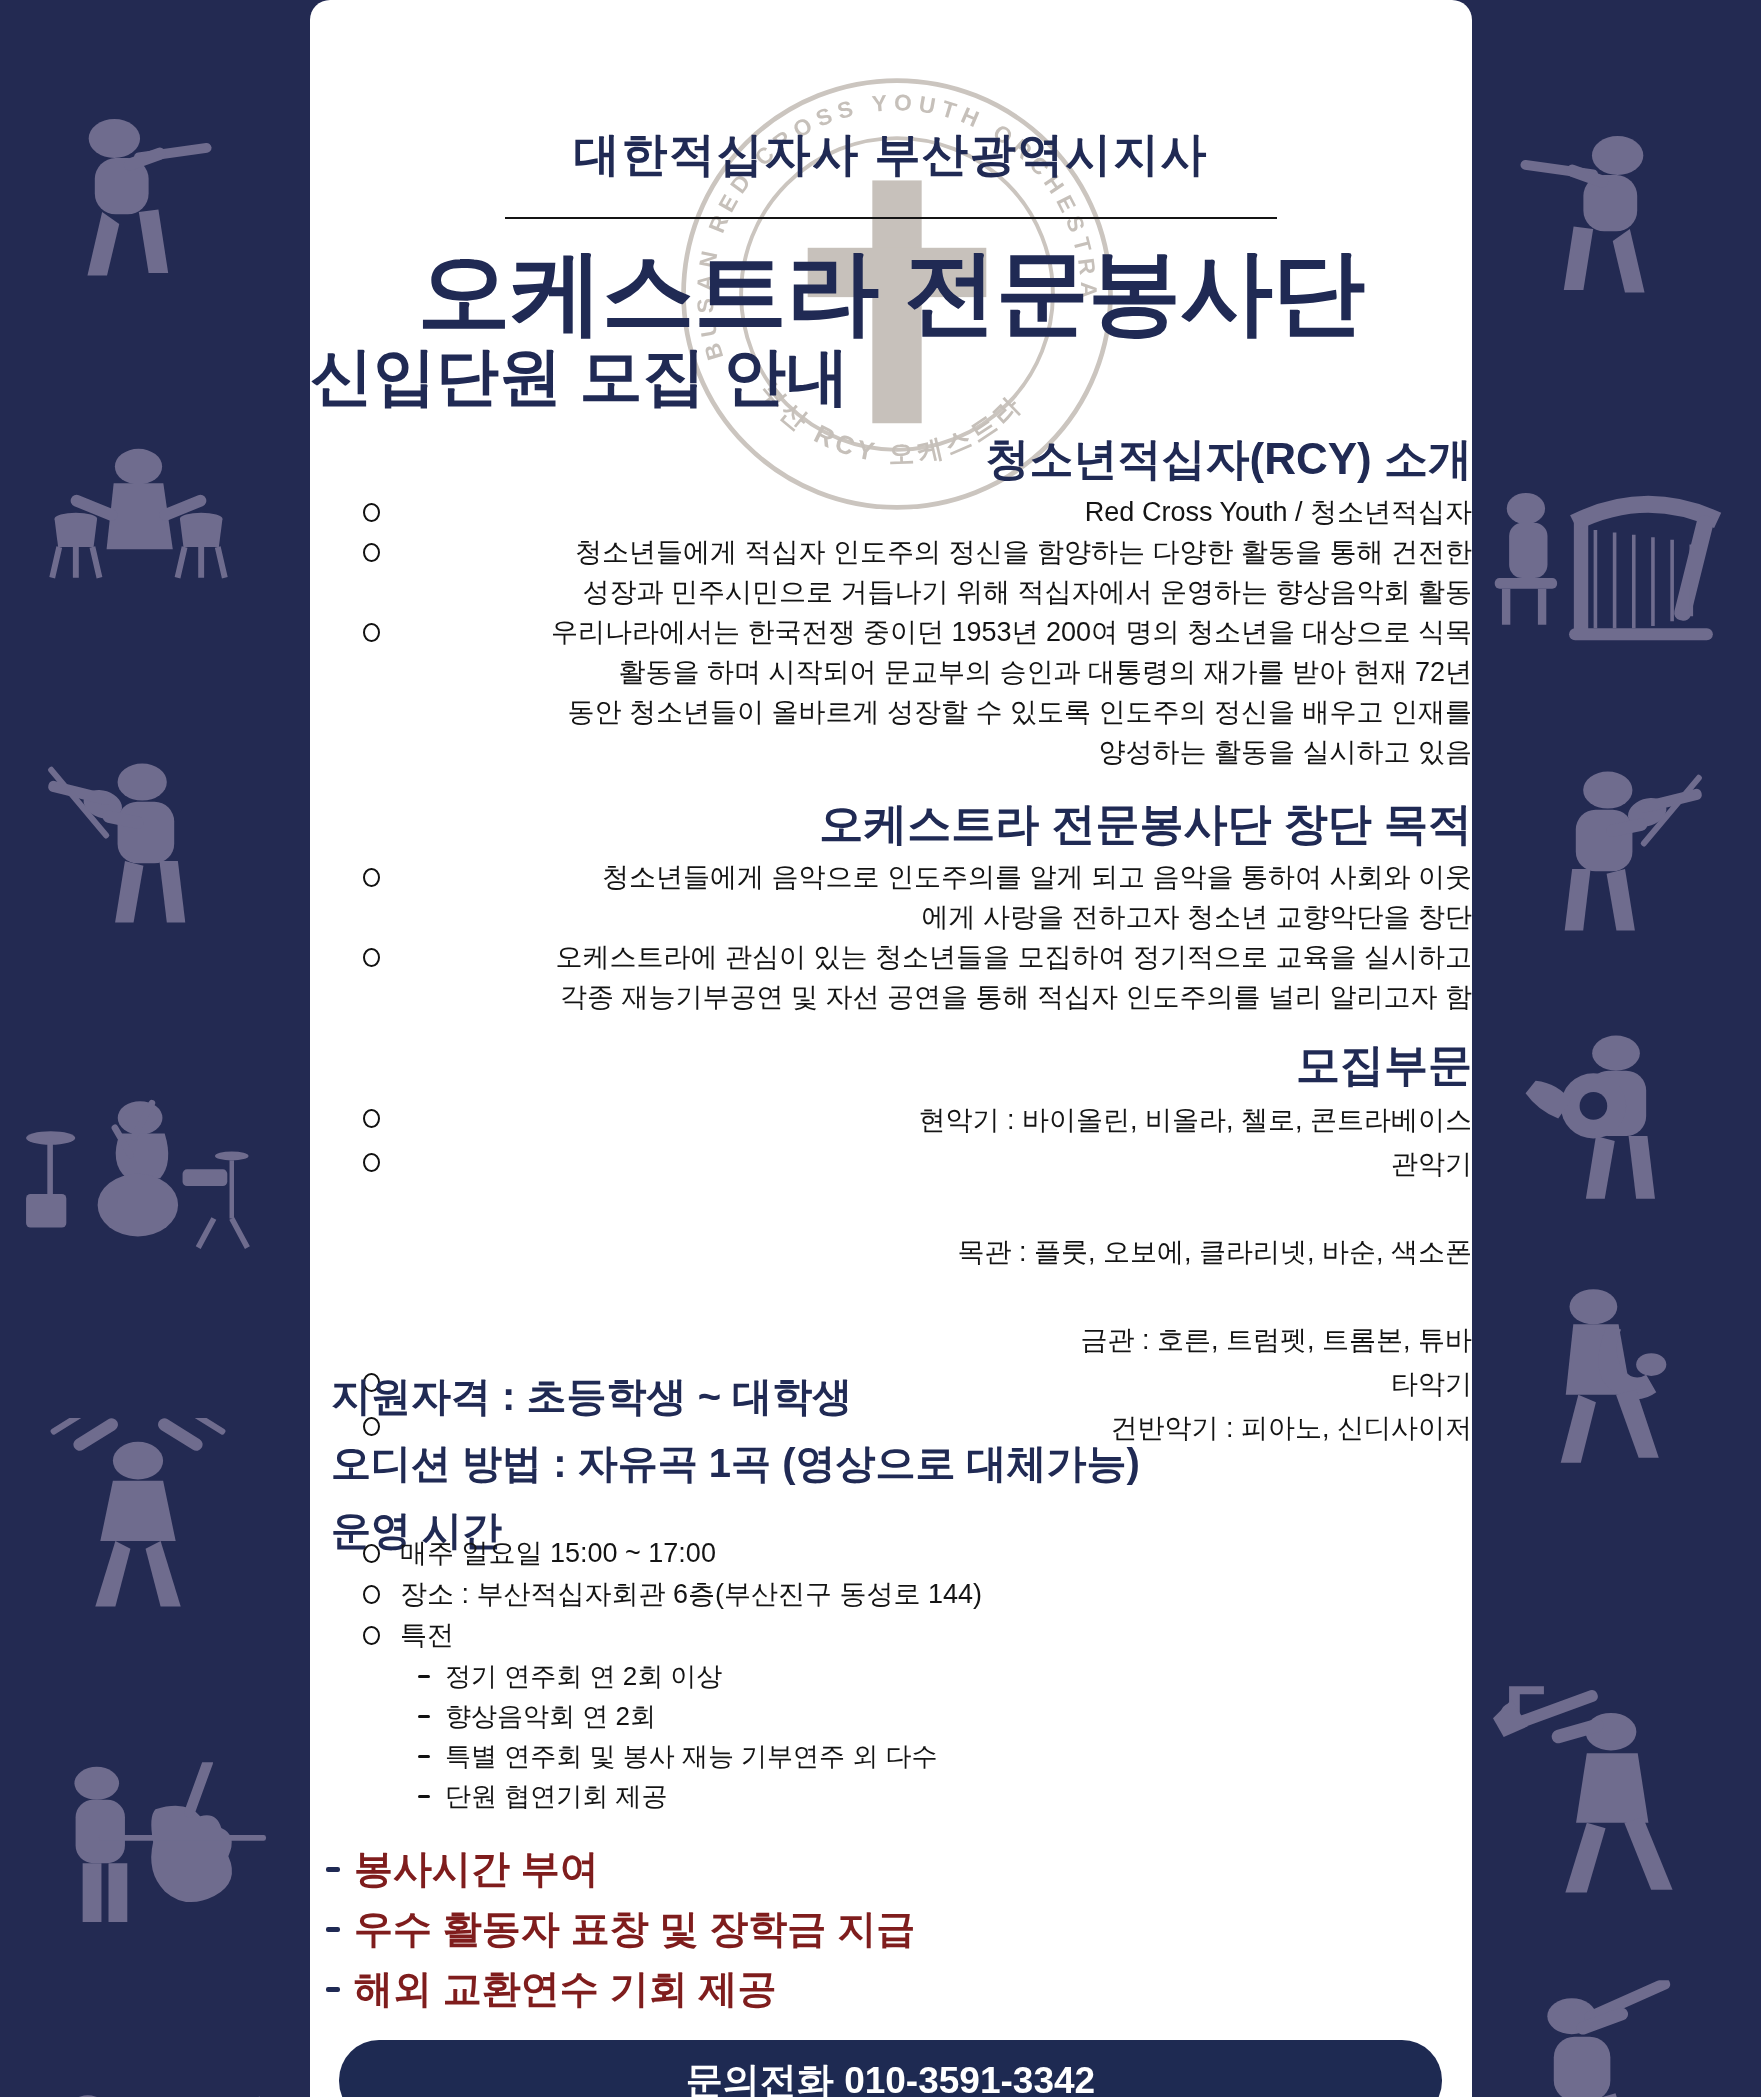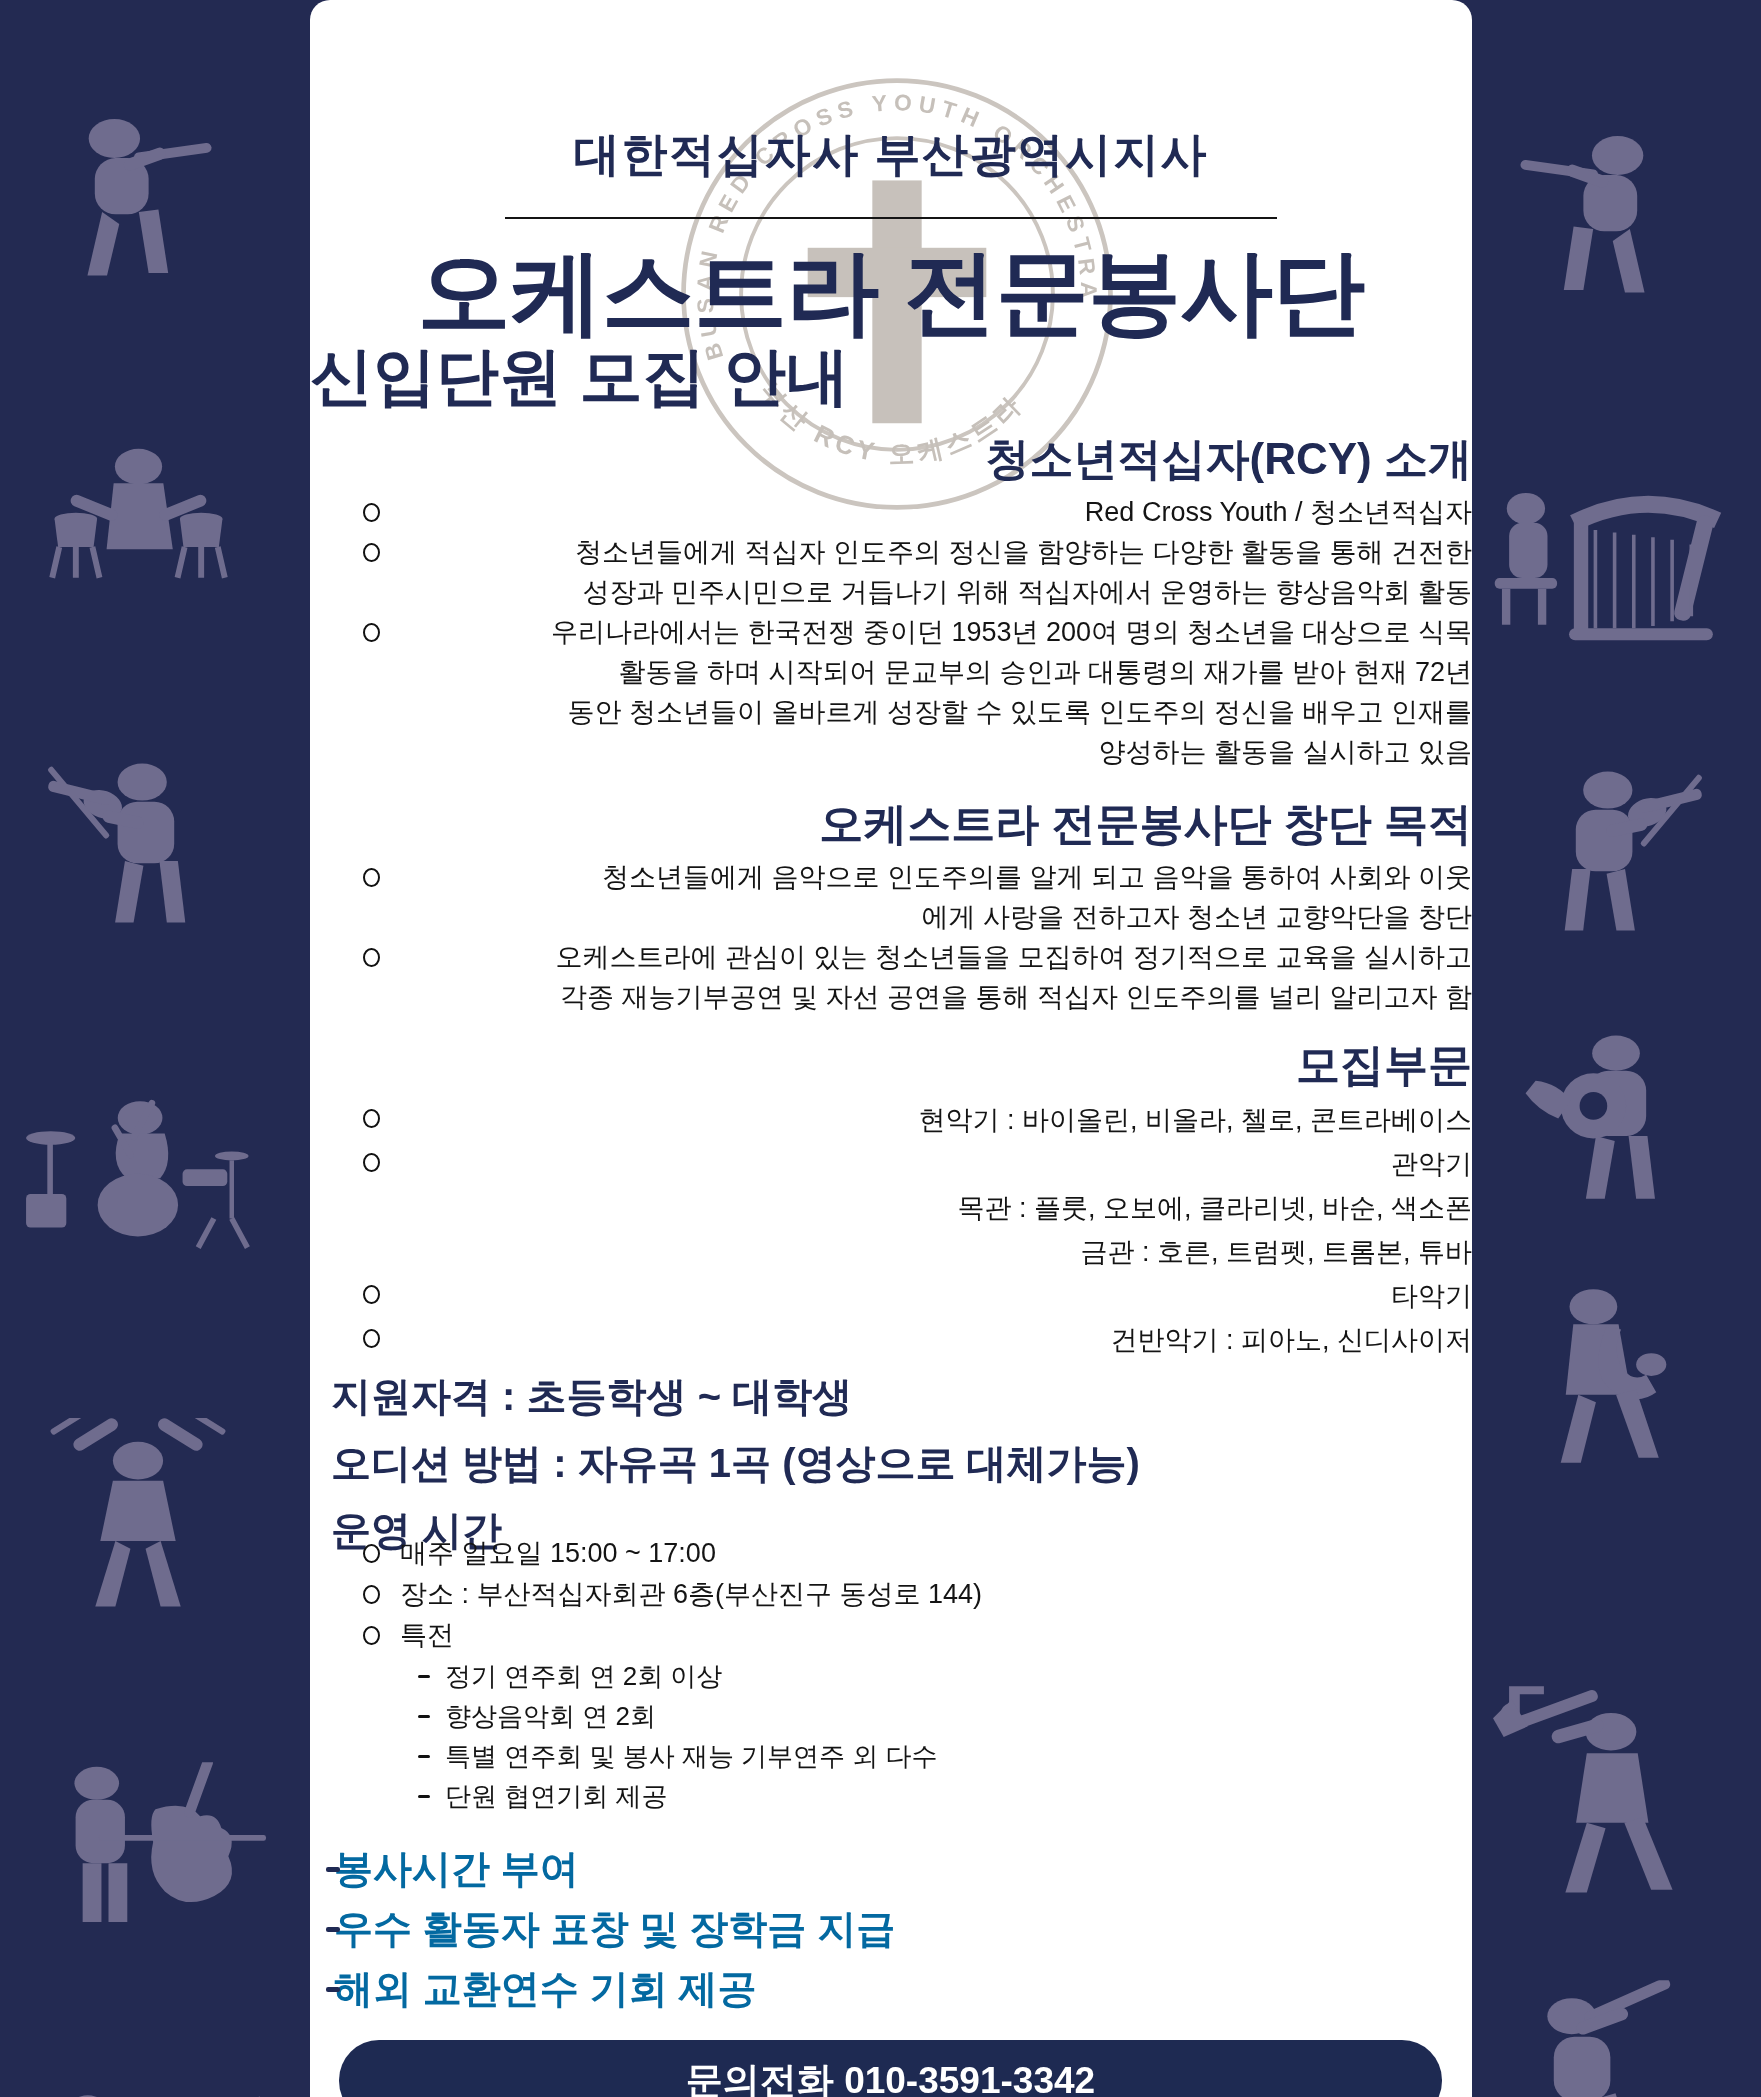--- a/index.html
+++ b/index.html
@@ -23,27 +23,27 @@
   .subtitle{position:absolute;top:334px;width:100%;text-align:left;font-size:63px;font-weight:bold;
             color:#202a54;white-space:nowrap;}
 
   
   .blk{position:absolute;left:0;right:0;z-index:1;}
   .sechead{font-size:44px;font-weight:bold;color:#202a54;padding-left:21px;line-height:50px;white-space:nowrap;text-align:right;}
   .rows{margin-top:7.6px;text-align:right;}
   .brow{position:relative;height:40px;line-height:40px;font-size:27px;color:#141414;padding-left:90px;white-space:nowrap;}
   .brow .mk{position:absolute;left:53px;top:11px;width:17px;height:19.3px;border:2.9px solid #111111;
             border-radius:50%;box-sizing:border-box;}
-  .sub{padding-left:114px;}
+  .sub{padding-left:114px;margin-top:44px;}
   .rec .brow{height:44px;line-height:44px;}
   .inforow{height:67px;line-height:67px;font-size:40px;font-weight:bold;color:#202a54;padding-left:21px;white-space:nowrap;}
   .perk{position:relative;height:40px;line-height:40px;font-size:26px;color:#141414;padding-left:135px;white-space:nowrap;}
   .perk .dash{position:absolute;left:108px;top:18.5px;width:11.7px;height:3.8px;background:#111111;border-radius:1.7px;}
-  .benefit{position:relative;height:60px;line-height:60px;padding-left:24px;font-size:39px;font-weight:bold;
-           color:#0369a1;white-space:nowrap;}
+  .benefit{position:relative;height:60px;line-height:60px;padding-left:44px;font-size:39px;font-weight:bold;
+           color:#7f1d1d;white-space:nowrap;}
   .benefit .dash{position:absolute;left:16px;top:28px;width:14.3px;height:4.6px;background:#202a54;border-radius:2.1px;}
 
   
   .pill{position:absolute;left:29px;top:2040px;width:1103px;height:81px;background:#1e2a52;border-radius:40px;
         text-align:center;line-height:81px;font-size:37px;font-weight:bold;color:#ffffff;z-index:1;white-space:nowrap;}
 
   
   .fig{position:absolute;color:#6f6c8e;fill:#6f6c8e;z-index:0;}
   .flip{transform:scaleX(-1);}
 </style>

